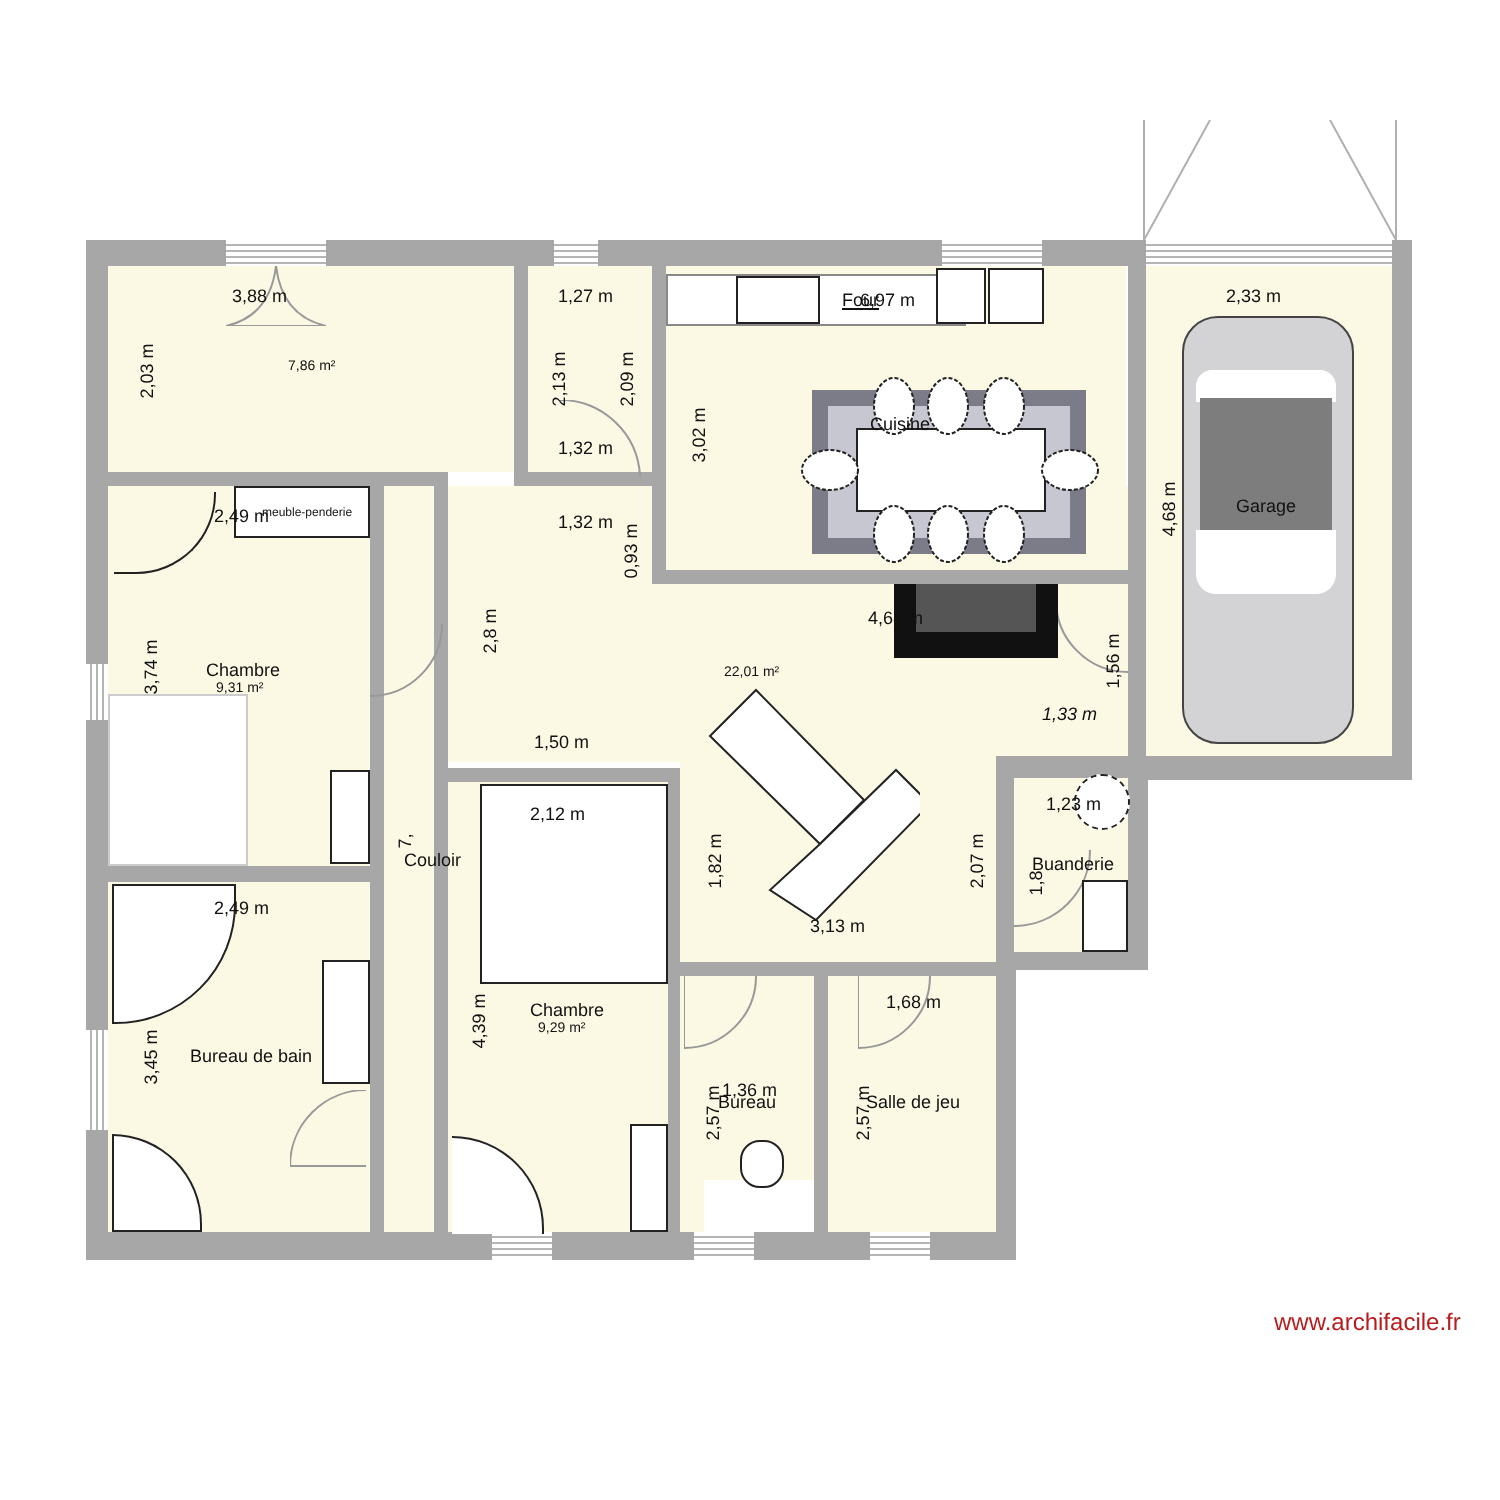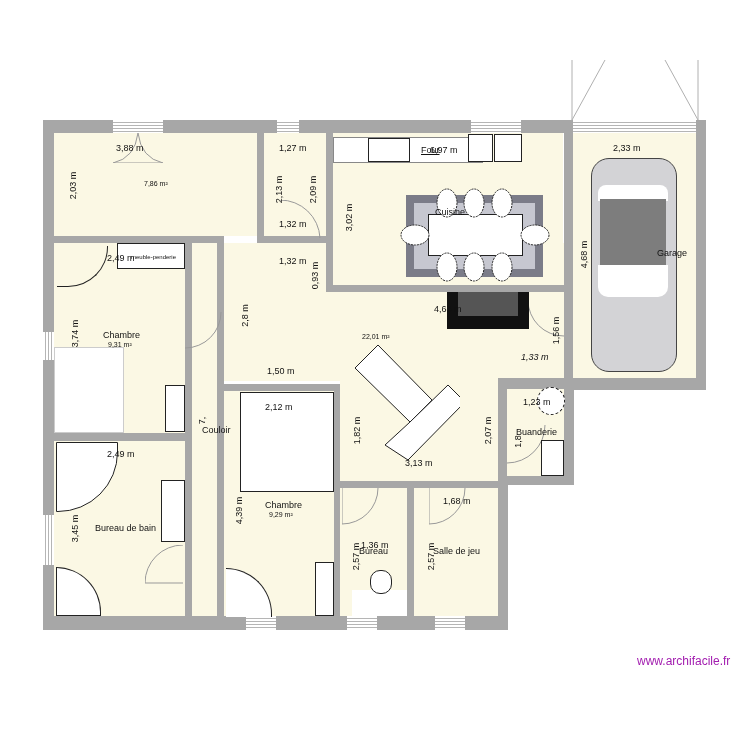--- a/index.html
+++ b/index.html
@@ -7,21 +7,21 @@
   .abs { position:absolute; }
   .wall { position:absolute; background:#a7a7a7; }
   .floor { position:absolute; background:#fbf8e4; }
   .lbl { position:absolute; font-size:9px; color:#111; white-space:nowrap; line-height:1; }
   .lbl.room { font-size:9px; }
   .lbl.area { font-size:7px; }
   .lbl.v { transform:rotate(-90deg); transform-origin:center center; }
   .window { position:absolute; background:repeating-linear-gradient(to bottom,#ffffff 0 2px,#b5b5b5 2px 3px); }
   .window.v { background:repeating-linear-gradient(to right,#ffffff 0 2px,#b5b5b5 2px 3px); }
   .furn { position:absolute; background:#ffffff; border:1px solid #222; box-sizing:border-box; }
-  .watermark { position:absolute; font-size:12px; color:#a21caf; }
+  .watermark { position:absolute; font-size:12px; color:#b91c1c; }
 </style>
 </head>
 <body>
 
 <div class="floor" style="left:54px;top:133px;width:203px;height:103px;"></div>
 <div class="floor" style="left:264px;top:133px;width:62px;height:103px;"></div>
 <div class="floor" style="left:333px;top:133px;width:230px;height:152px;"></div>
 <div class="floor" style="left:573px;top:133px;width:123px;height:245px;"></div>
 <div class="floor" style="left:54px;top:243px;width:131px;height:190px;"></div>
 <div class="floor" style="left:54px;top:441px;width:131px;height:175px;"></div>
@@ -150,21 +150,21 @@
 
 <div class="furn" style="left:352px;top:590px;width:55px;height:26px;border-color:#fff;"></div>
 <div class="abs" style="left:370px;top:570px;width:20px;height:22px;border:1px solid #222;border-radius:10px;background:#fff;"></div>
 
 <div class="abs" style="left:537px;top:387px;width:26px;height:26px;border:1px dashed #222;border-radius:50%;background:#fff;"></div>
 <div class="furn" style="left:541px;top:440px;width:23px;height:36px;"></div>
 
 <div class="lbl area" style="left:144px;top:180px;">7,86 m²</div>
 <div class="lbl room" style="left:435px;top:208px;">Cuisine</div>
 <div class="lbl room" style="left:421px;top:146px;text-decoration:underline;">Four</div>
-<div class="lbl room" style="left:618px;top:249px;margin-left:39px;">Garage</div>
+<div class="lbl room" style="left:618px;top:249px;">Garage</div>
 <div class="lbl room" style="left:103px;top:331px;">Chambre</div>
 <div class="lbl area" style="left:108px;top:341px;">9,31 m²</div>
 <div class="lbl area" style="left:131px;top:254px;font-size:6px;">meuble-penderie</div>
 <div class="lbl room" style="left:95px;top:524px;">Bureau de bain</div>
 <div class="lbl room" style="left:190px;top:426px;margin-left:12px;">Couloir</div>
 <div class="lbl area" style="left:362px;top:333px;">22,01 m²</div>
 <div class="lbl room" style="left:265px;top:501px;">Chambre</div>
 <div class="lbl area" style="left:269px;top:511px;">9,29 m²</div>
 <div class="lbl room" style="left:516px;top:428px;">Buanderie</div>
 <div class="lbl room" style="left:359px;top:547px;">Bureau</div>

